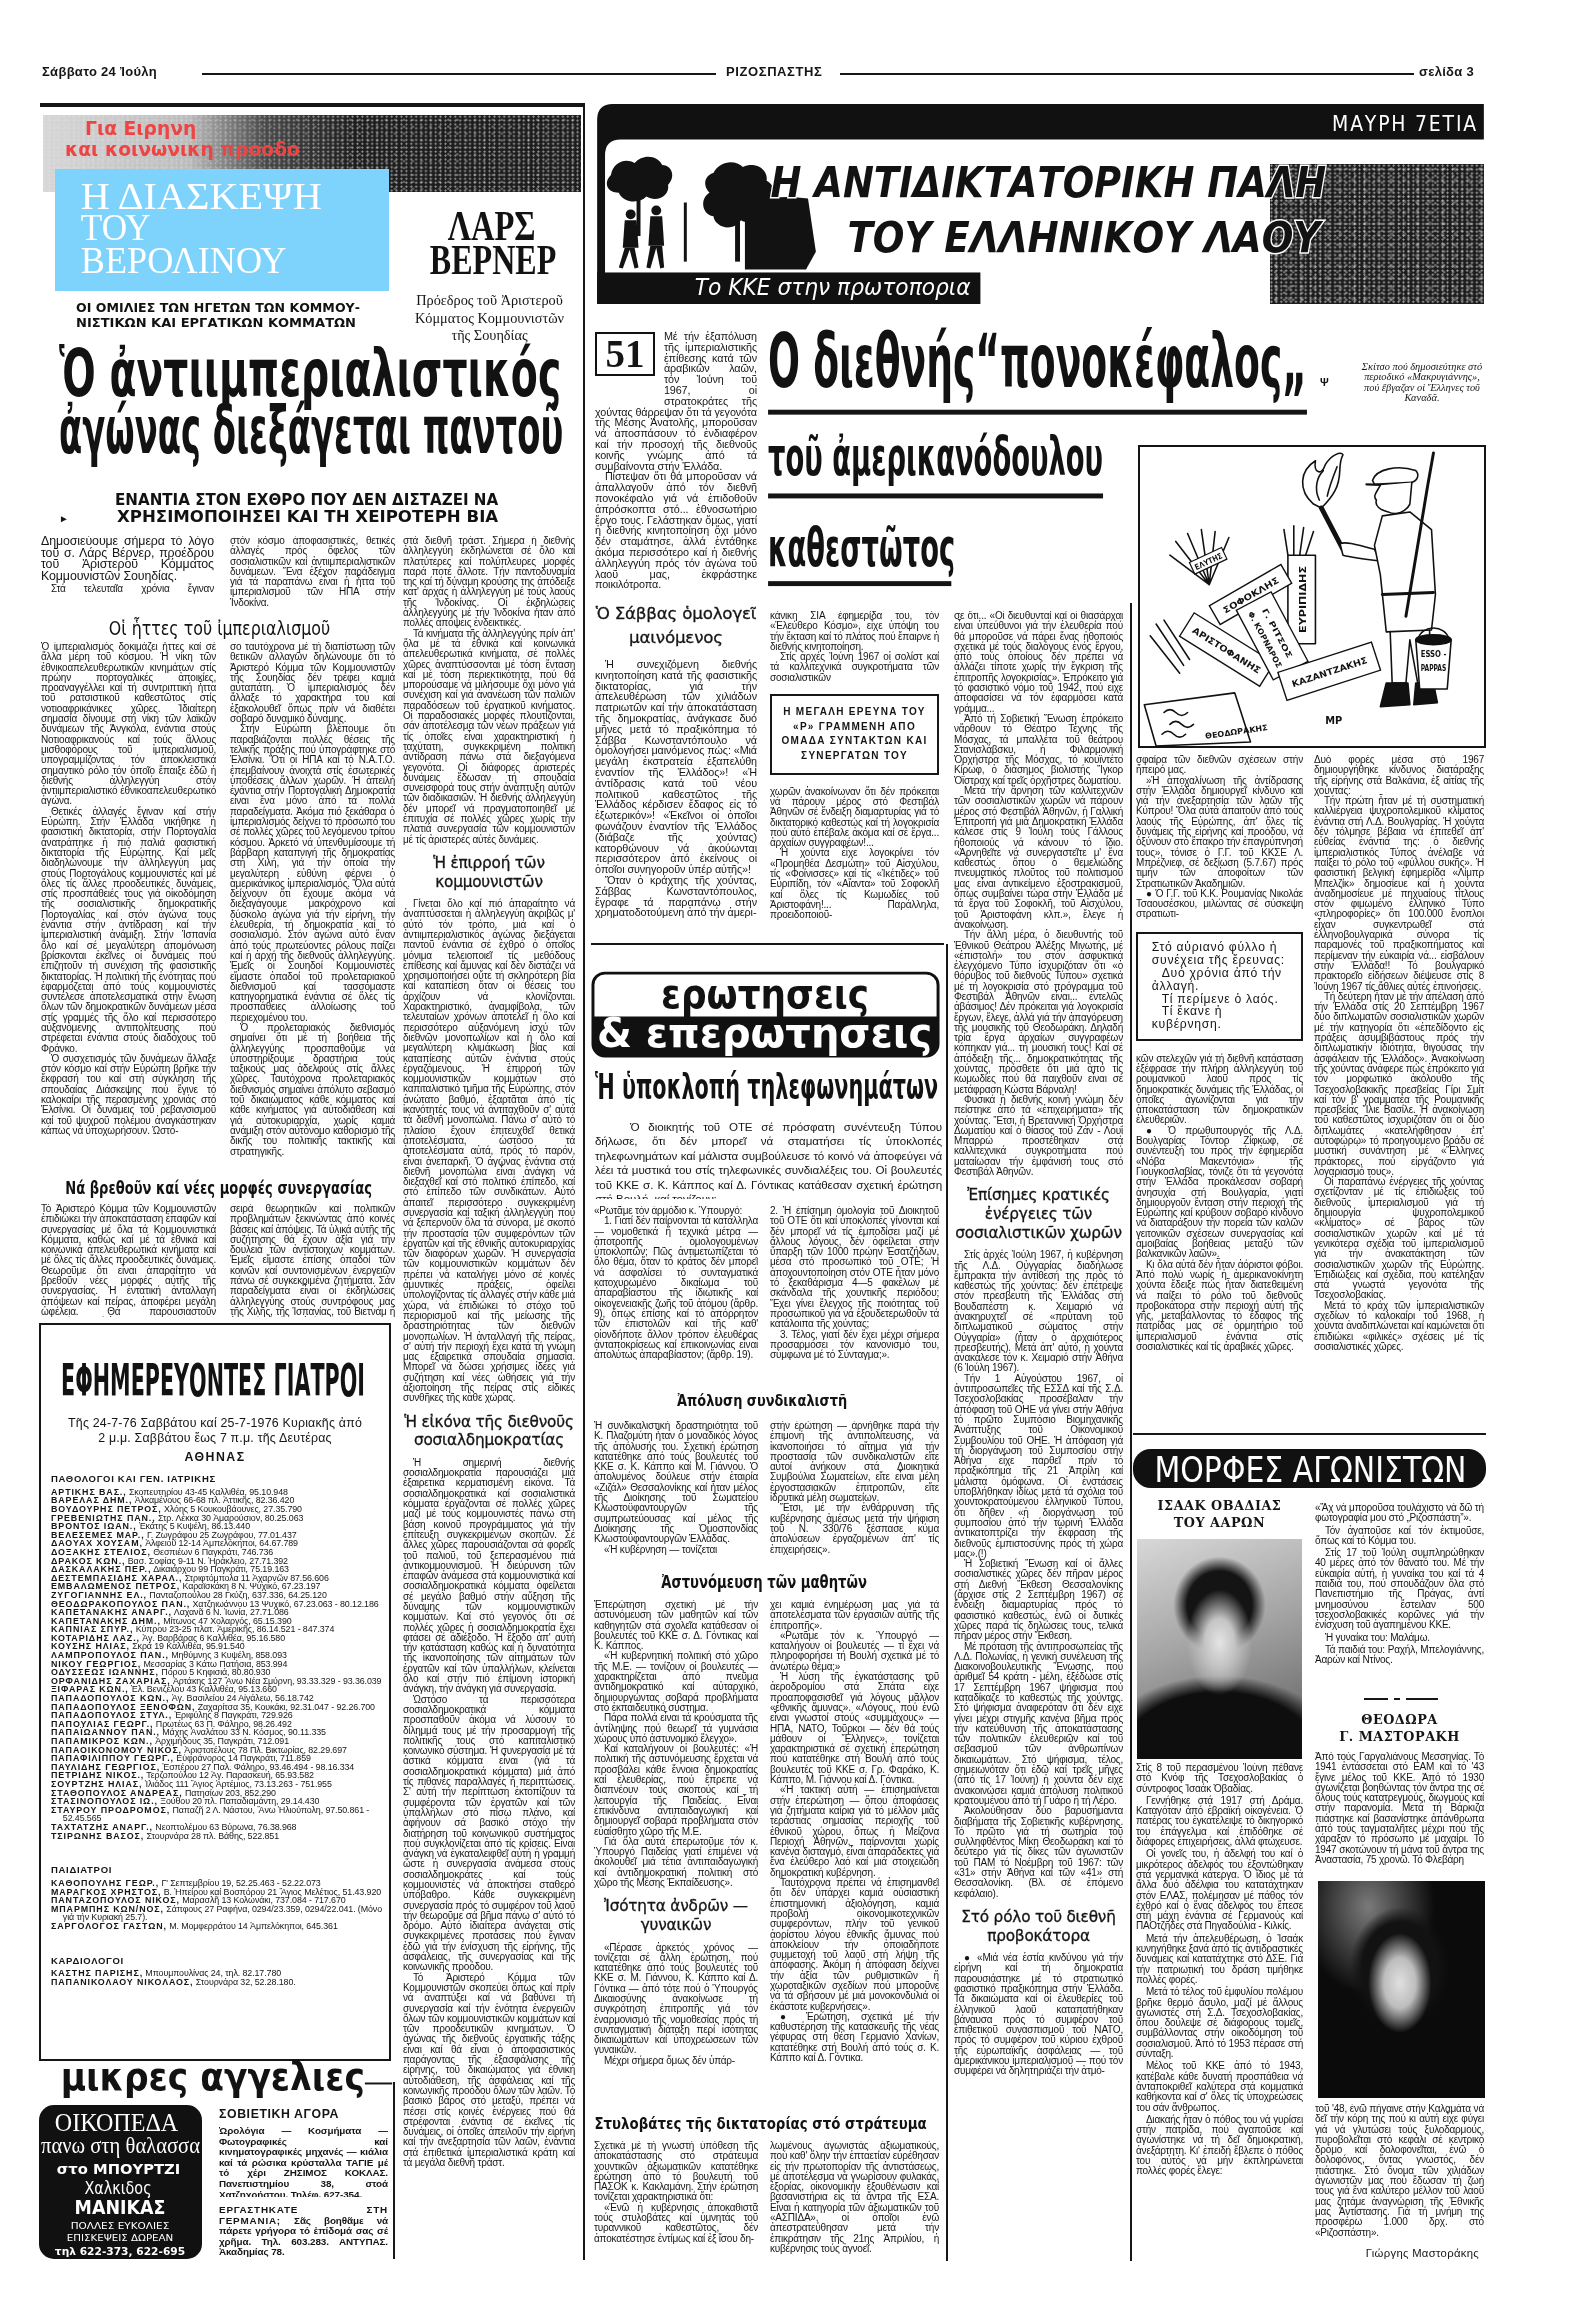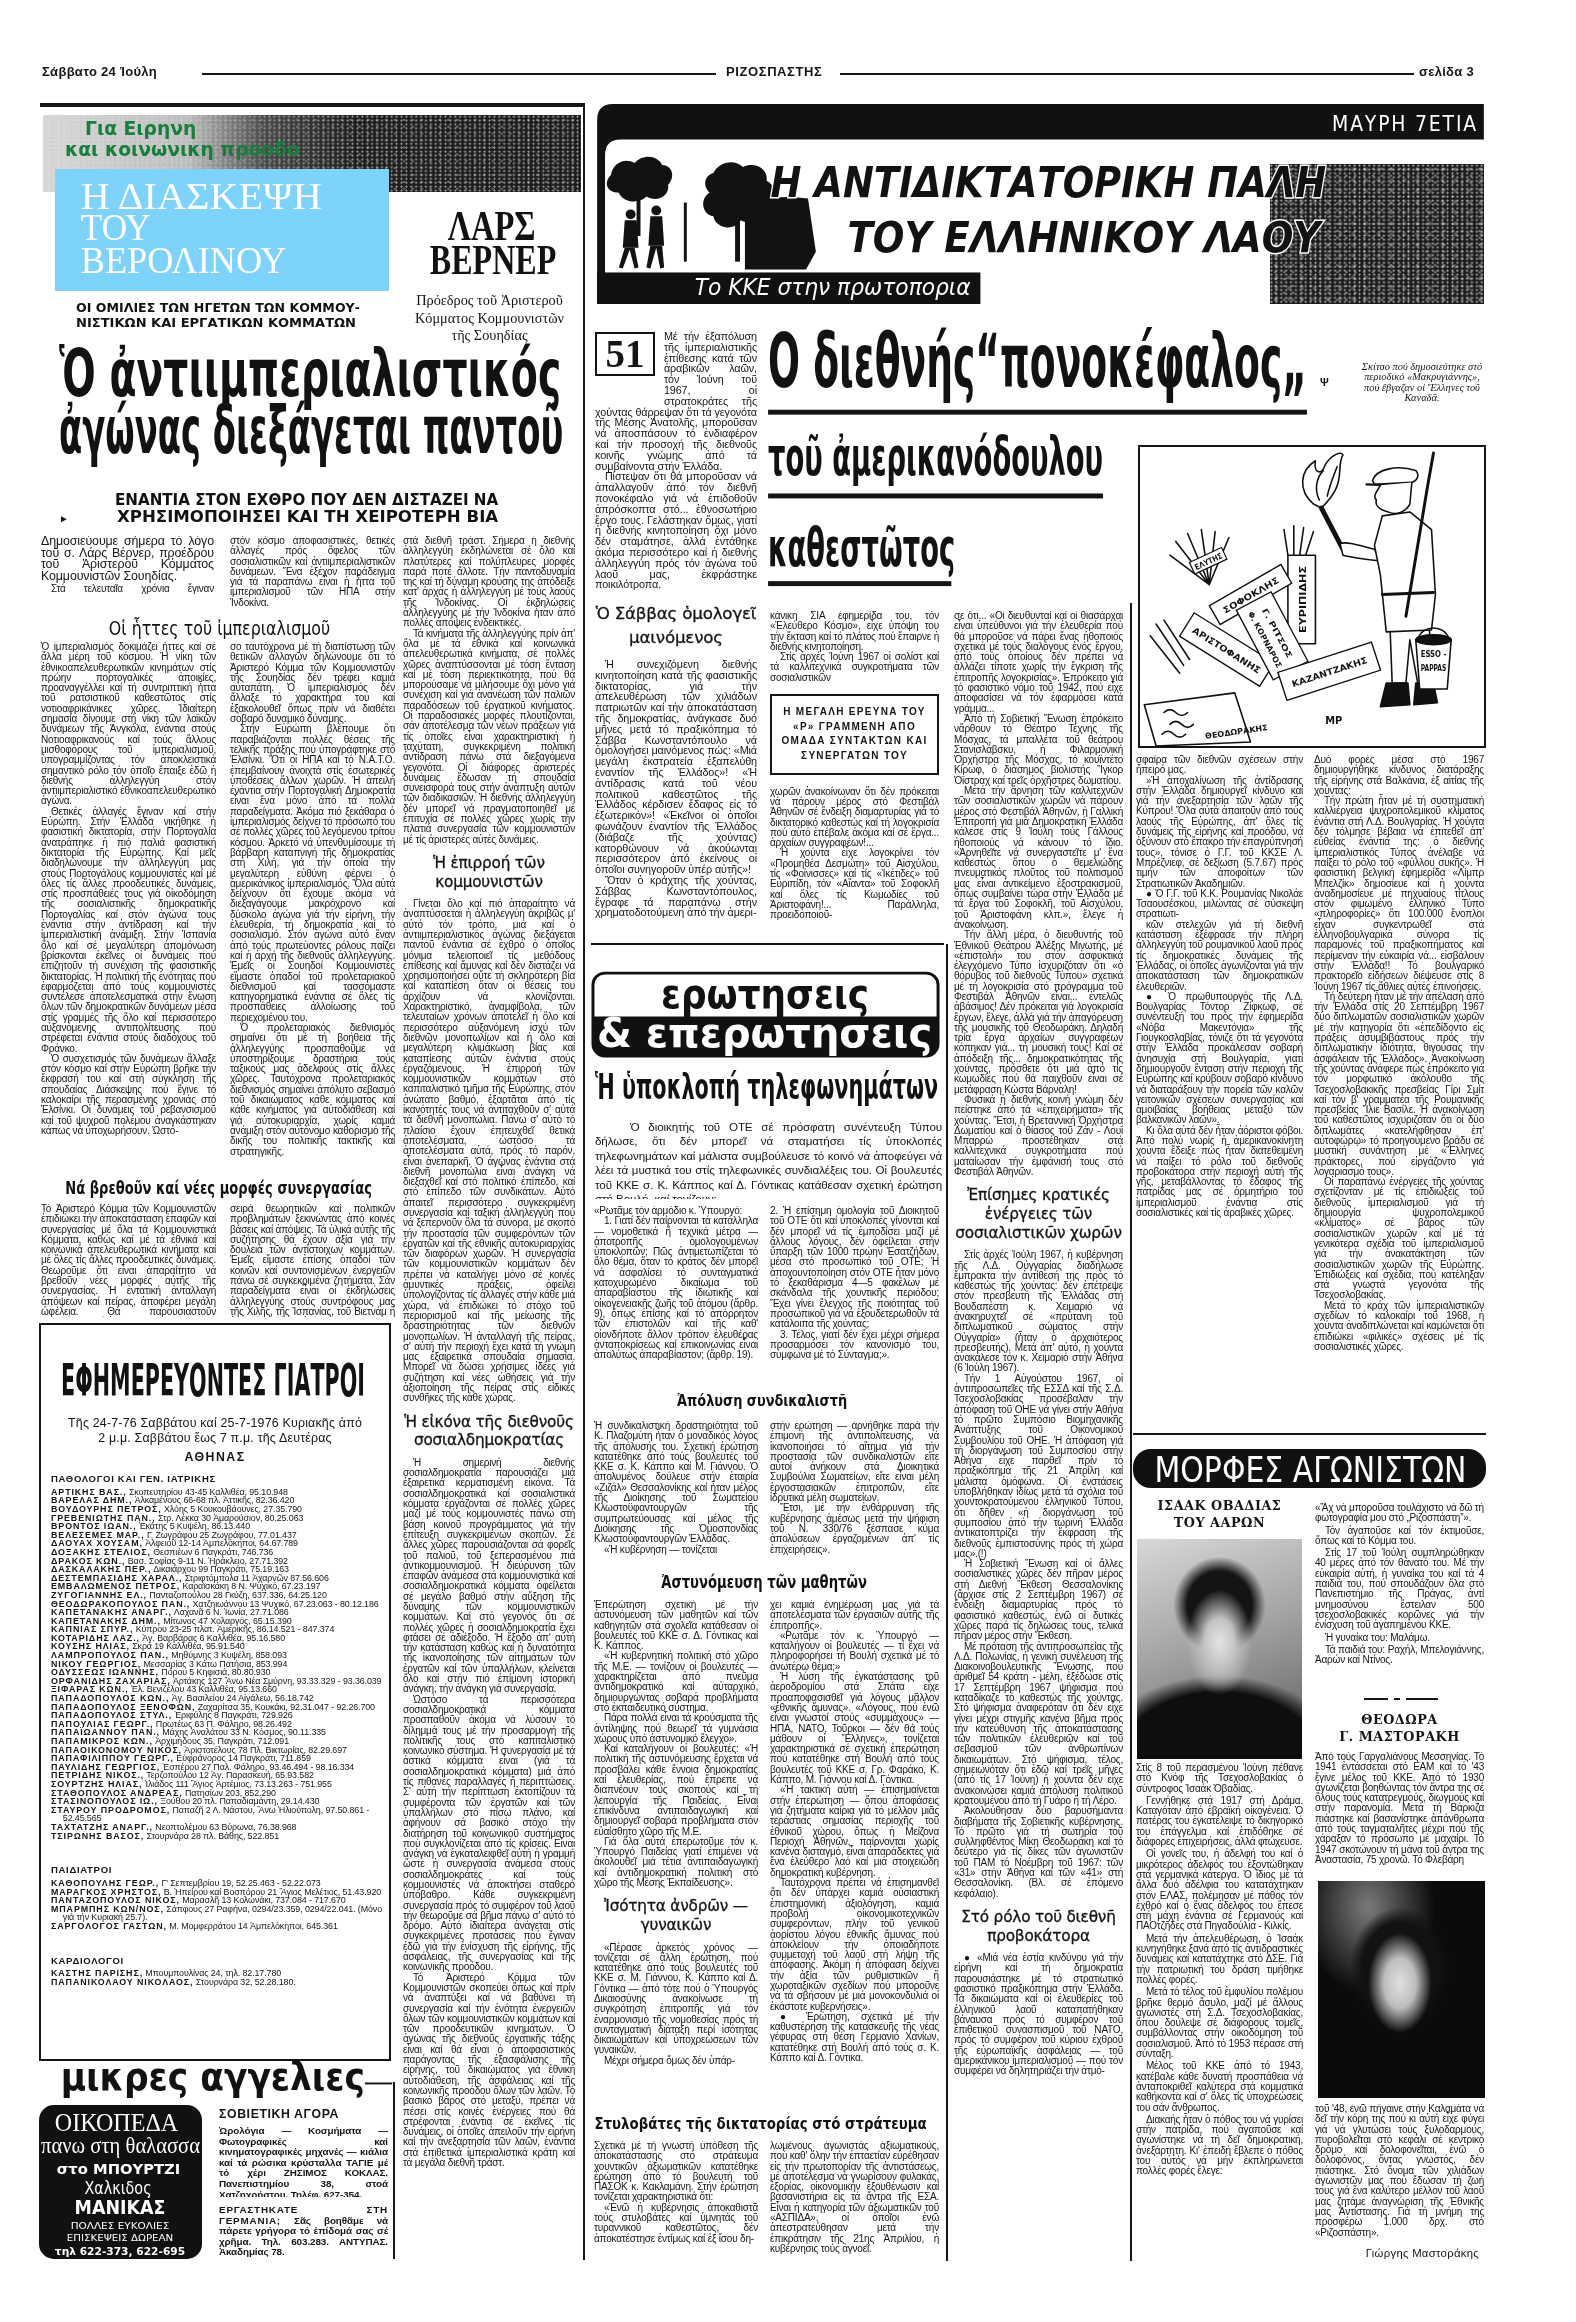--- a/index.html
+++ b/index.html
@@ -20,21 +20,21 @@
 #colD .flowbox div+div{text-indent:9.9px}
 #colA{font-size:10.8px;line-height:10.8px;letter-spacing:-0.1px}
 #colA .sub{font-size:16.7px;line-height:23.6px;margin:11.8px 0 9.9px}
 .num-float{float:left;width:65px;height:65px;margin-right:3.9px;position:relative}
 .num-float span{position:absolute;left:0;top:1px;width:60px;height:44px;border:2.5px solid #111;font-family:"Liberation Serif","DejaVu Serif",serif;font-weight:bold;font-size:39px;line-height:39px;text-align:center;letter-spacing:0}
 #intro1 .lead{font-size:12.4px;line-height:11.5px;letter-spacing:-0.1px;text-align:justify}
 #intro1 p{text-align-last:justify;margin-top:2px}
 .deck-arrow::before{content:"\25BA";font-size:9.9px}
 .ornament::before{content:"\03A8";font-size:10.8px;font-weight:bold}
 .role div{text-align:center;font-family:"Liberation Serif","DejaVu Serif",serif;font-size:14.3px;line-height:17.7px}
-.kicker{position:absolute;font-family:"DejaVu Sans",sans-serif;font-weight:bold;font-size:18.7px;line-height:19.7px;color:#15803d;white-space:nowrap}
+.kicker{position:absolute;font-family:"DejaVu Sans",sans-serif;font-weight:bold;font-size:18.7px;line-height:19.7px;color:#ef4444;white-space:nowrap}
 #docbox{left:39px;top:1323px;width:352px;height:738px;border:2px solid #161616}
 .docperiod{text-align:center;font-size:12.4px;line-height:14.8px;letter-spacing:0.2px}
 .doccity{text-align:center;font-weight:bold;font-size:12.3px;letter-spacing:1.5px}
 #doclist{overflow:hidden}
 .dsec{font-weight:bold;font-size:9.5px;letter-spacing:0.7px;line-height:11.8px;margin:24px 0 3px}
 .dsec:first-child{margin-top:0}
 .dent{font-size:8.9px;line-height:8.6px;padding-left:11.8px;text-indent:-11.8px;letter-spacing:-0.1px}
 .dent b{letter-spacing:0.9px}
 .adtitle{text-align:left;font-weight:bold;font-size:12.3px;letter-spacing:0.6px}
 .adtext{font-weight:bold;font-size:9.9px;line-height:10.6px;text-align:justify;letter-spacing:-0.1px}
@@ -388,20 +388,26 @@
     <p>Ἡ Σοβιετική Ἕνωση καί οἱ ἄλλες σοσιαλιστικές χῶρες δέν πῆραν μέρος στή Διεθνή Ἔκθεση Θεσσαλονίκης (ἄρχισε στίς 2 Σεπτέμβρη 1967) σέ ἔνδειξη διαμαρτυρίας πρός τό φασιστικό καθεστώς, ἐνῶ οἱ δυτικές χῶρες παρά τίς δηλώσεις τους, τελικά πῆραν μέρος στήν Ἔκθεση.</p>
     <p>Μέ πρόταση τῆς ἀντιπροσωπείας τῆς Λ.Δ. Πολωνίας, ἡ γενική συνέλευση τῆς Διακοινοβουλευτικῆς Ἕνωσης, πού ἀριθμεῖ 54 κράτη - μέλη, ἐξέδωσε στίς 17 Σεπτέμβρη 1967 ψήφισμα πού καταδίκαζε τό καθεστώς τῆς χούντας. Στό ψήφισμα ἀναφερόταν ὅτι δέν εἶχε γίνει μέχρι στιγμῆς κανένα βῆμα πρός τήν κατεύθυνση τῆς ἀποκατάστασης τῶν πολιτικῶν ἐλευθεριῶν καί τοῦ σεβασμοῦ τῶν ἀνθρωπίνων δικαιωμάτων. Στό ψήφισμα, τέλος, σημειωνόταν ὅτι ἐδῶ καί τρεῖς μῆνες (ἀπό τίς 17 Ἰούνη) ἡ χούντα δέν εἶχε ἀνακοινώσει καμιά ἀπόλυση πολιτικοῦ κρατουμένου ἀπό τή Γυάρο ἤ τή Λέρο.</p>
     <p>Ἀκολούθησαν δύο βαρυσήμαντα διαβήματα τῆς Σοβιετικῆς κυβέρνησης. Τό πρῶτο γιά τή σωτηρία τοῦ συλληφθέντος Μίκη Θεοδωράκη καί τό δεύτερο γιά τίς δίκες τῶν ἀγωνιστῶν τοῦ ΠΑΜ τό Νοέμβρη τοῦ 1967: τῶν «31» στήν Ἀθήνα καί τῶν «41» στή Θεσσαλονίκη. (Βλ. σέ ἑπόμενο κεφάλαιο).</p>
     <div class="sub">Στό ρόλο τοῦ διεθνῆ προβοκάτορα</div>
     <p>● «Μιά νέα ἑστία κινδύνου γιά τήν εἰρήνη καί τή δημοκρατία παρουσιάστηκε μέ τό στρατιωτικό φασιστικό πραξικόπημα στήν Ἑλλάδα. Τά δικαιώματα καί οἱ ἐλευθερίες τοῦ ἑλληνικοῦ λαοῦ καταπατήθηκαν βάναυσα πρός τό συμφέρον τοῦ ἐπιθετικοῦ συνασπισμοῦ τοῦ ΝΑΤΟ, πρός τό συμφέρον τοῦ κύριου ἐχθροῦ τῆς εὐρωπαϊκῆς ἀσφάλειας — τοῦ ἀμερικάνικου ἰμπεριαλισμοῦ — πού τόν συμφέρει νά δηλητηριάζει τήν ἀτμό-</p>
   </div>
 <div class="flow" id="colD" style="left:1136px;top:755px;width:167px;height:678px">
     <p>σφαίρα τῶν διεθνῶν σχέσεων στήν ἤπειρό μας.</p>
     <p>»Ἡ ἀποχαλίνωση τῆς ἀντίδρασης στήν Ἑλλάδα δημιουργεῖ κίνδυνο καί γιά τήν ἀνεξαρτησία τῶν λαῶν τῆς Κύπρου! Ὅλα αὐτά ἀπαιτοῦν ἀπό τούς λαούς τῆς Εὐρώπης, ἀπ' ὅλες τίς δυνάμεις τῆς εἰρήνης καί προόδου, νά ὀξύνουν στό ἔπακρο τήν ἐπαγρύπνησή τους», τόνισε ὁ Γ.Γ. τοῦ ΚΚΣΕ Λ. Μπρέζνιεφ, σέ δεξίωση (5.7.67) πρός τιμήν τῶν ἀποφοίτων τῶν Στρατιωτικῶν Ἀκαδημιῶν.</p>
     <p>● Ὁ Γ.Γ. τοῦ Κ.Κ. Ρουμανίας Νικολάε Τσαουσέσκου, μιλώντας σέ σύσκεψη στρατιωτι-</p>
+    <div class="flowbox">
+      <div>Στό αὐριανό φύλλο ἡ συνέχεια τῆς ἔρευνας:</div>
+      <div>Δυό χρόνια ἀπό τήν ἀλλαγή.</div>
+      <div>Τί περίμενε ὁ λαός.</div>
+      <div>Τί ἔκανε ἡ κυβέρνηση.</div>
+    </div>
     <p>κῶν στελεχῶν γιά τή διεθνῆ κατάσταση ἐξέφρασε τήν πλήρη ἀλληλεγγύη τοῦ ρουμανικοῦ λαοῦ πρός τίς δημοκρατικές δυνάμεις τῆς Ἑλλάδας, οἱ ὁποῖες ἀγωνίζονται γιά τήν ἀποκατάσταση τῶν δημοκρατικῶν ἐλευθεριῶν.</p>
     <p>● Ὁ πρωθυπουργός τῆς Λ.Δ. Βουλγαρίας Τόντορ Ζίφκωφ, σέ συνέντευξή του πρός τήν ἐφημερίδα «Νόβα Μακεντόνια» τῆς Γιουγκοσλαβίας, τόνιζε ὅτι τά γεγονότα στήν Ἑλλάδα προκάλεσαν σοβαρή ἀνησυχία στή Βουλγαρία, γιατί δημιουργοῦν ἔνταση στήν περιοχή τῆς Εὐρώπης καί κρύβουν σοβαρό κίνδυνο νά διαταράξουν τήν πορεία τῶν καλῶν γειτονικῶν σχέσεων συνεργασίας καί ἀμοιβαίας βοήθειας μεταξύ τῶν βαλκανικῶν λαῶν».</p>
     <p>Κι ὅλα αὐτά δέν ἦταν ἀόριστοι φόβοι. Ἀπό πολύ νωρίς ἡ ἀμερικανοκίνητη χούντα ἔδειξε πώς ἦταν διατεθειμένη νά παίξει τό ρόλο τοῦ διεθνοῦς προβοκάτορα στήν περιοχή αὐτή τῆς γῆς, μεταβάλλοντας τό ἔδαφος τῆς πατρίδας μας σέ ὁρμητήριο τοῦ ἰμπεριαλισμοῦ ἐνάντια στίς σοσιαλιστικές καί τίς ἀραβικές χῶρες.</p>
   </div>
 <div class="flow" id="colE" style="left:1314px;top:755px;width:170px;height:678px">
     <p>Δυό φορές μέσα στό 1967 δημιουργήθηκε κίνδυνος διατάραξης τῆς εἰρήνης στά Βαλκάνια, ἐξ αἰτίας τῆς χούντας:</p>
     <p>Τήν πρώτη ἦταν μέ τή συστηματική καλλιέργεια ψυχροπολεμικοῦ κλίματος ἐνάντια στή Λ.Δ. Βουλγαρίας. Ἡ χούντα δέν τόλμησε βέβαια νά ἐπιτεθεῖ ἀπ' εὐθείας ἐνάντιά της: ὁ διεθνής ἰμπεριαλιστικός Τύπος ἀνέλαβε νά παίξει τό ρόλο τοῦ «φύλλου συκῆς». Ἡ φασιστική βελγική ἐφημερίδα «Λίμπρ Μπελζίκ» δημοσίευε καί ἡ χούντα ἀναδημοσίευε μέ πηχυαίους τίτλους στόν φιμωμένο ἑλληνικό Τύπο «πληροφορίες» ὅτι 100.000 ἔνοπλοι εἶχαν συγκεντρωθεῖ στά ἑλληνοβουλγαρικά σύνορα τίς παραμονές τοῦ πραξικοπήματος καί περίμεναν τήν εὐκαιρία νά... εἰσβάλουν στήν Ἑλλάδα!! Τό βουλγαρικό πρακτορεῖο εἰδήσεων διέψευσε στίς 8 Ἰούνη 1967 τίς ἄθλιες αὐτές ἐπινοήσεις.</p>
     <p>Τή δεύτερη ἦταν μέ τήν ἀπέλαση ἀπό τήν Ἑλλάδα στίς 20 Σεπτέμβρη 1967 δύο διπλωματῶν σοσιαλιστικῶν χωρῶν μέ τήν κατηγορία ὅτι «ἐπεδίδοντο εἰς πράξεις ἀσυμβιβάστους πρός τήν διπλωματικήν ἰδιότητα, θιγούσας τήν ἀσφάλειαν τῆς Ἑλλάδος». Ἀνακοίνωση τῆς χούντας ἀνάφερε πώς ἐπρόκειτο γιά τόν μορφωτικό ἀκόλουθο τῆς Τσεχοσλοβακικῆς πρεσβείας Γίρι Σμίτ καί τόν β' γραμματέα τῆς Ρουμανικῆς πρεσβείας Ἴλιε Βασίλε. Ἡ ἀνακοίνωση τοῦ καθεστῶτος ἰσχυριζόταν ὅτι οἱ δύο διπλωμάτες «κατελήφθησαν ἐπ' αὐτοφώρῳ» τό προηγούμενο βράδυ σέ μυστική συνάντηση μέ «Ἕλληνες πράκτορες, πού εἰργάζοντο γιά λογαριασμό τους».</p>
     <p>Οἱ παραπάνω ἐνέργειες τῆς χούντας σχετίζονταν μέ τίς ἐπιδιώξεις τοῦ διεθνοῦς ἰμπεριαλισμοῦ γιά τή δημιουργία ψυχροπολεμικοῦ «κλίματος» σέ βάρος τῶν σοσιαλιστικῶν χωρῶν καί μέ τά γενικότερα σχέδια τοῦ ἰμπεριαλισμοῦ γιά τήν ἀνακατάκτηση τῶν σοσιαλιστικῶν χωρῶν τῆς Εὐρώπης. Ἐπιδιώξεις καί σχέδια, πού κατέληξαν στά γνωστά γεγονότα τῆς Τσεχοσλοβακίας.</p>
     <p>Μετά τό κράχ τῶν ἰμπεριαλιστικῶν σχεδίων τό καλοκαίρι τοῦ 1968, ἡ χούντα ἀναδιπλώνεται καί καμώνεται ὅτι ἐπιδιώκει «φιλικές» σχέσεις μέ τίς σοσιαλιστικές χῶρες.</p>

